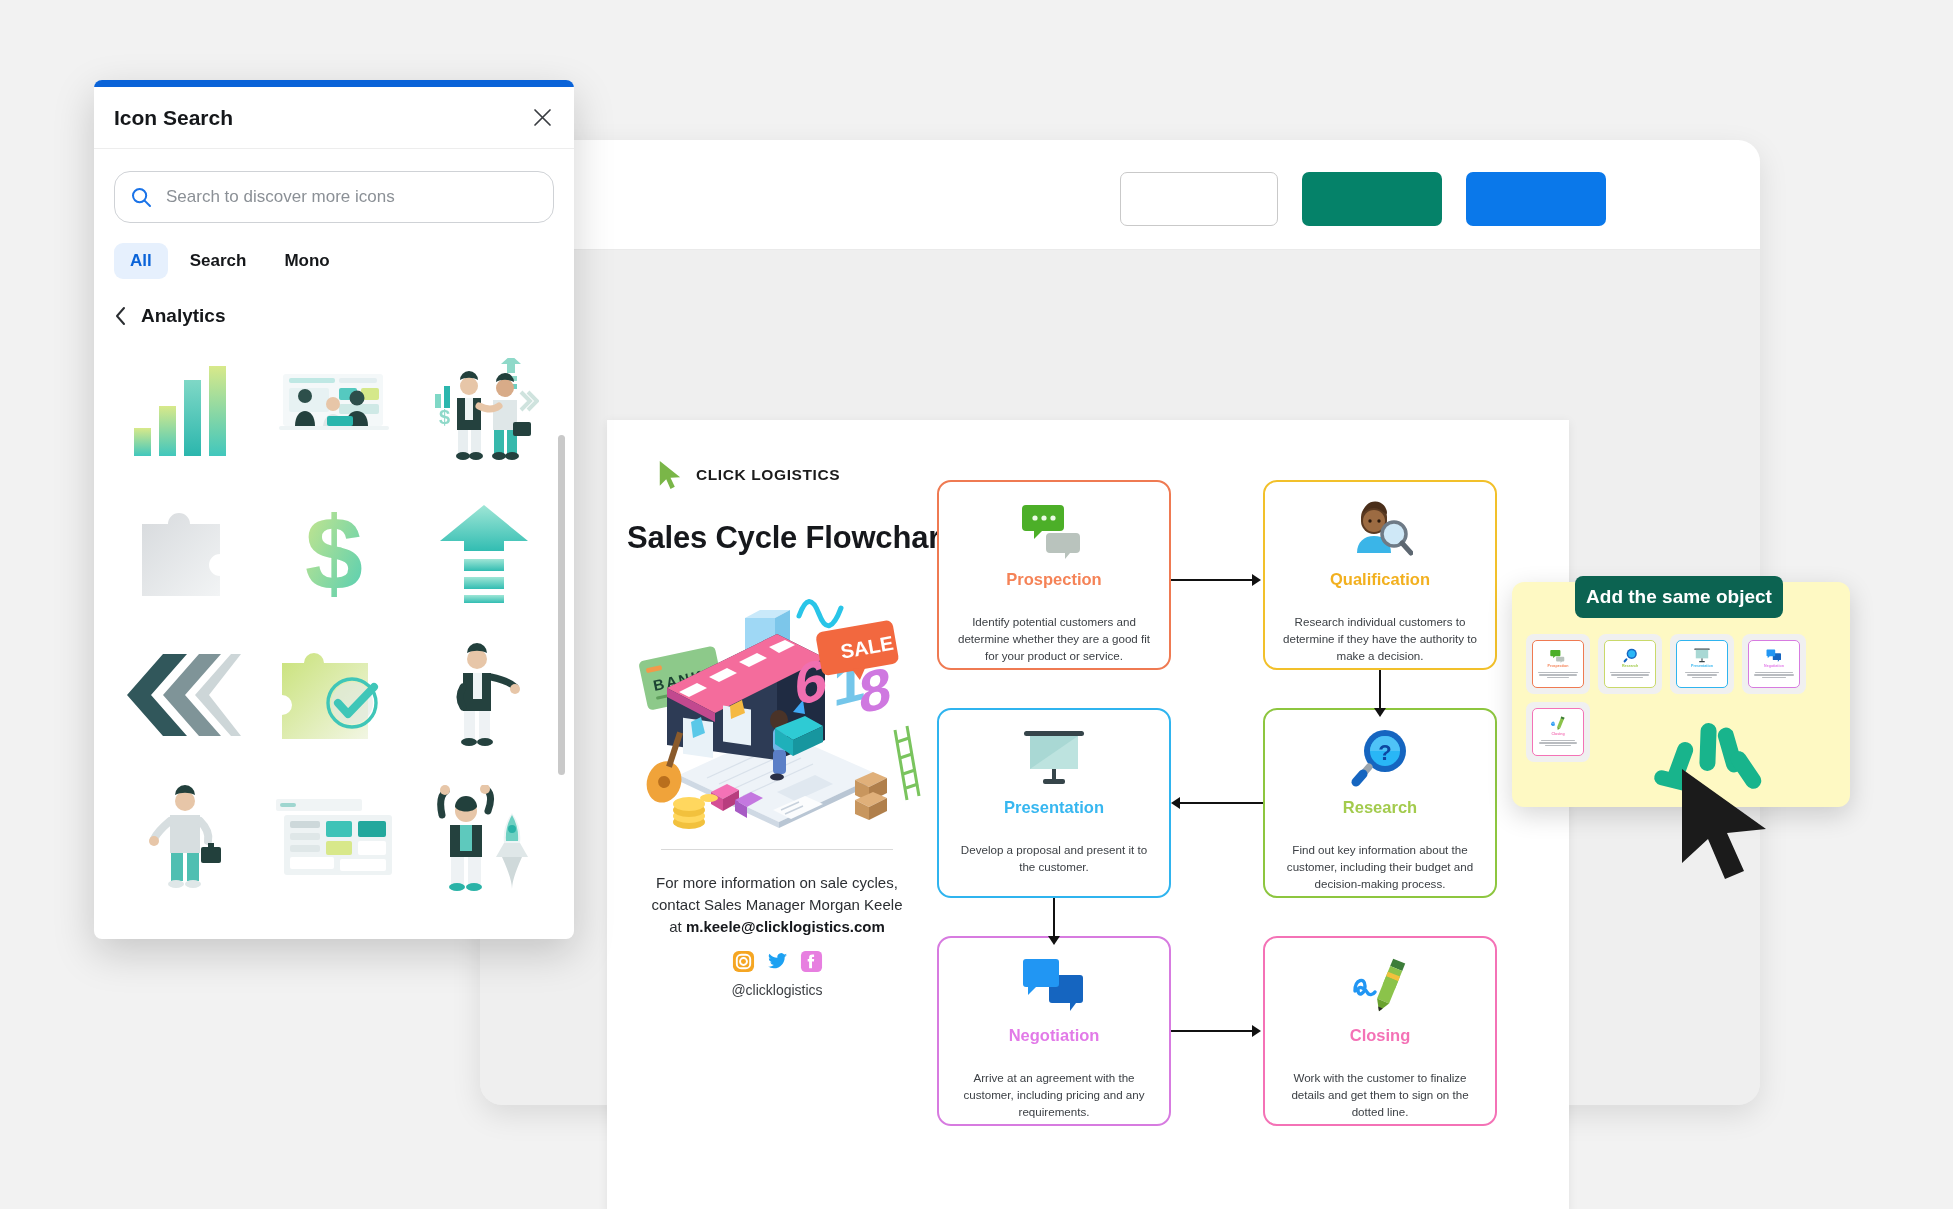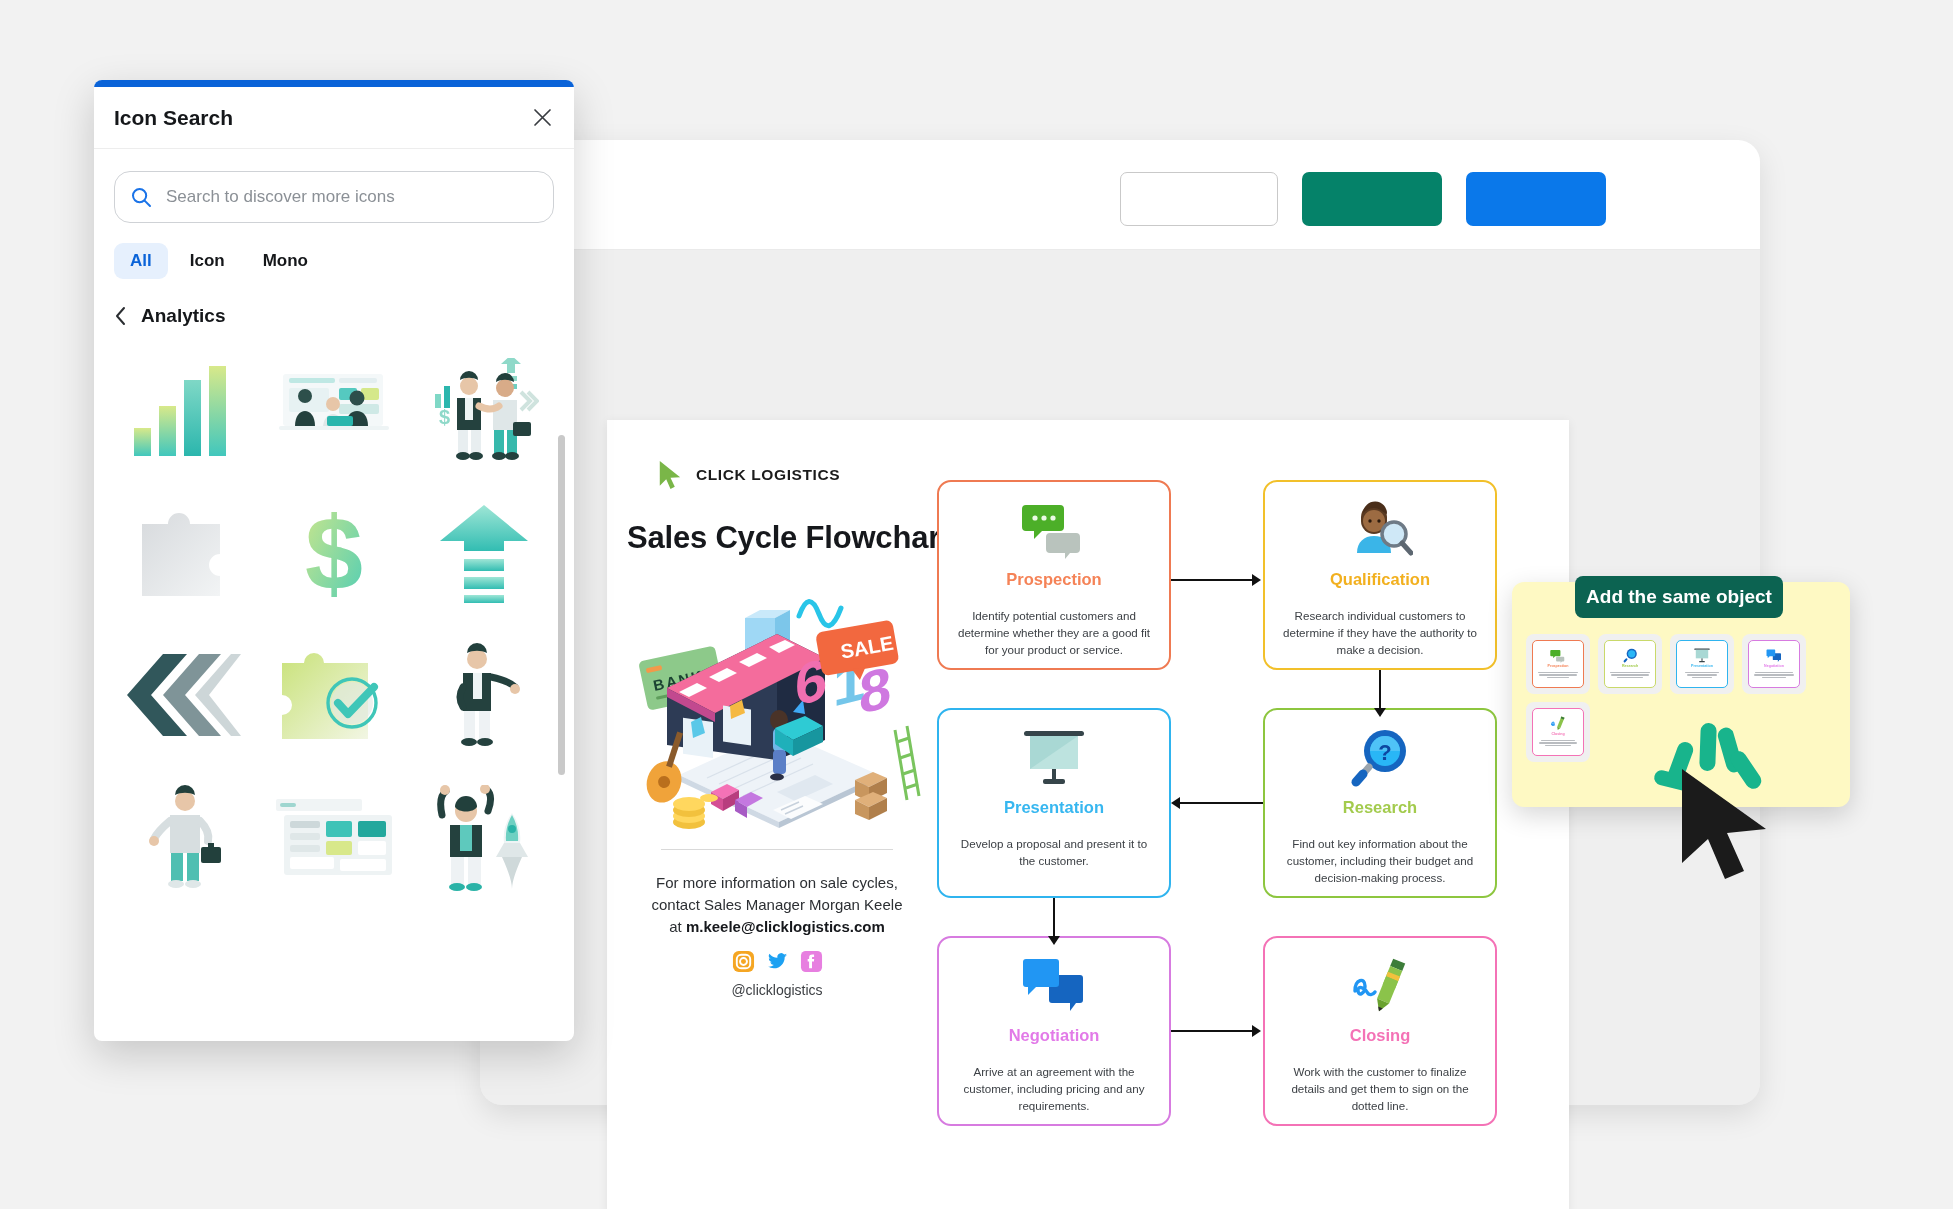--- a/index.html
+++ b/index.html
@@ -64,21 +64,21 @@
     position:absolute; left:330px; top:60px; width:620px; height:660px;
   }
   .flow-card{
     position:absolute; width:234px; height:190px;
     border:2.4px solid #ccc; border-radius:14px; background:#fff;
     text-align:center; padding-top:14px;
   }
   .flow-icon{ height:68px; display:flex; align-items:center; justify-content:center; }
   .flow-name{ margin-top:6px; font-size:16.5px; font-weight:700; }
   .flow-desc{
-    margin:19px 14px 0; font-size:11.6px; line-height:1.45; color:#3c4045;
+    margin:25px 14px 0; font-size:11.6px; line-height:1.45; color:#3c4045;
   }
   #card-prospection{ left:0;   top:0;   border-color:#ef7a52; }
   #card-qualification{ left:326px; top:0; border-color:#f2c02a; }
   #card-presentation{ left:0;   top:228px; border-color:#2fb4ef; }
   #card-research{ left:326px; top:228px; border-color:#8dc63f; }
   #card-negotiation{ left:0;   top:456px; border-color:#d77be0; }
   #card-closing{ left:326px; top:456px; border-color:#f472b6; }
   .n-prospection{ color:#f58357; }
   .n-qualification{ color:#f2b01f; }
   .n-presentation{ color:#37b7f0; }
@@ -89,21 +89,21 @@
   .arrow{ position:absolute; }
   .ah{ height:2.6px; background:#111; }
   .av{ width:2.6px; background:#111; }
   .tip{ position:absolute; width:0; height:0; }
   .tip-r{ border-left:9px solid #111; border-top:6px solid transparent; border-bottom:6px solid transparent; }
   .tip-l{ border-right:9px solid #111; border-top:6px solid transparent; border-bottom:6px solid transparent; }
   .tip-d{ border-top:9px solid #111; border-left:6px solid transparent; border-right:6px solid transparent; }
 
   
   #icon-search-panel{
-    position:absolute; left:94px; top:80px; width:480px; height:961px;
+    position:absolute; left:94px; top:80px; width:480px; height:859px;
     background:#fff; border-radius:8px;
     box-shadow:0 14px 42px rgba(0,0,0,.18);
     overflow:hidden;
   }
   #panel-accent{ height:7px; background:#0a63d8; }
   #panel-header{
     height:62px; border-bottom:1px solid #ededed;
     display:flex; align-items:center; justify-content:space-between;
     padding:0 18px 0 20px;
   }
@@ -482,21 +482,21 @@
   <div id="search-box">
     <svg width="21" height="21" viewBox="0 0 21 21">
       <circle cx="8.6" cy="8.6" r="6.6" fill="none" stroke="#1a73e8" stroke-width="2"></circle>
       <path d="M13.6 13.6 L19 19" stroke="#1a73e8" stroke-width="2" stroke-linecap="round"></path>
     </svg>
     <input id="search-input" type="text" placeholder="Search to discover more icons" style="">
   </div>
 
   <div id="filter-row">
     <div class="filter-chip active">All</div>
-    <div class="filter-chip">Icon</div>
+    <div class="filter-chip">Search</div>
     <div class="filter-chip">Mono</div>
   </div>
 
   <div id="category-row">
     <div id="category-back">
       <svg width="13" height="20" viewBox="0 0 13 20">
         <path d="M10 2 L3 10 L10 18" fill="none" stroke="#2a2d31" stroke-width="2" stroke-linecap="round" stroke-linejoin="round"></path>
       </svg>
     </div>
     <div id="category-name">Analytics</div>

